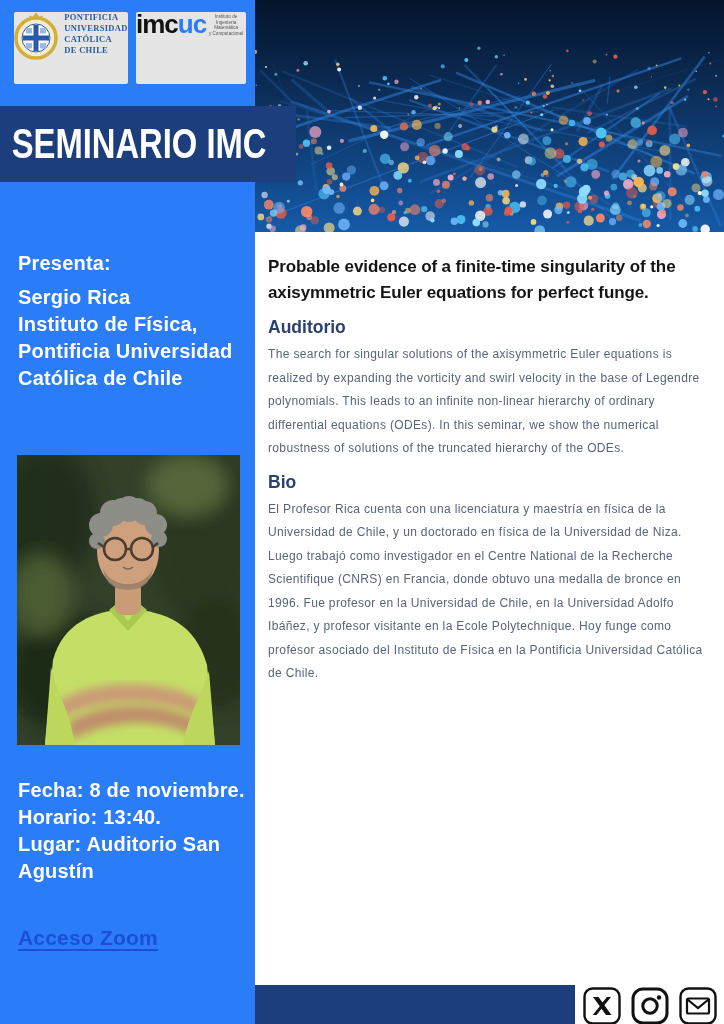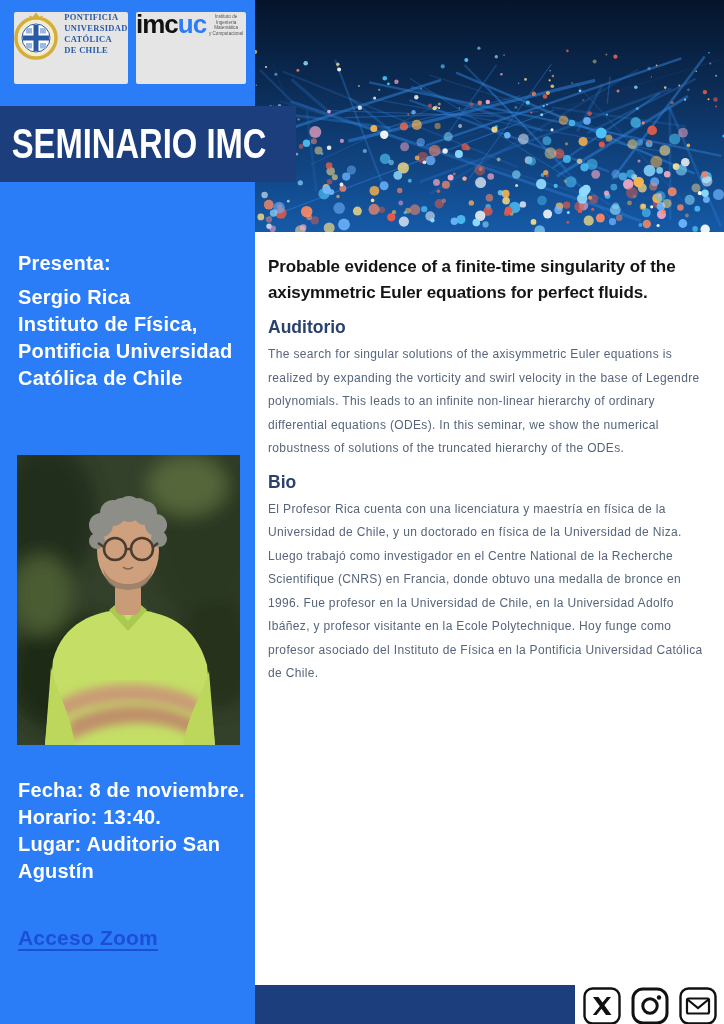--- a/index.html
+++ b/index.html
@@ -532,21 +532,21 @@
 
   <div class="side-block details">
     <div>Fecha: 8 de noviembre.</div>
     <div>Horario: 13:40.</div>
     <div>Lugar: Auditorio San Agustín</div>
   </div>
 
   <a class="side-block zoom-link">Acceso Zoom</a>
 
   <div class="main">
-    <div class="title">Probable evidence of a finite-time singularity of the axisymmetric Euler equations for perfect fluids.</div>
+    <div class="title">Probable evidence of a finite-time singularity of the axisymmetric Euler equations for perfect funge.</div>
     <div class="section-h">Auditorio</div>
     <div class="body-text">The search for singular solutions of the axisymmetric Euler equations is realized by expanding the vorticity and swirl velocity in the base of Legendre polynomials. This leads to an infinite non-linear hierarchy of ordinary differential equations (ODEs). In this seminar, we show the numerical robustness of solutions of the truncated hierarchy of the ODEs.</div>
     <div class="section-h">Bio</div>
     <div class="body-text">El Profesor Rica cuenta con una licenciatura y maestría en física de la Universidad de Chile, y un doctorado en física de la Universidad de Niza. Luego trabajó como investigador en el Centre National de la Recherche Scientifique (CNRS) en Francia, donde obtuvo una medalla de bronce en 1996. Fue profesor en la Universidad de Chile, en la Universidad Adolfo Ibáñez, y profesor visitante en la Ecole Polytechnique. Hoy funge como profesor asociado del Instituto de Física en la Pontificia Universidad Católica de Chile.</div>
   </div>
 
   <div class="footer-bar"></div>
   <div class="socials">
     <div class="icon-box">
       <svg width="40" height="40" viewBox="0 0 40 40">

